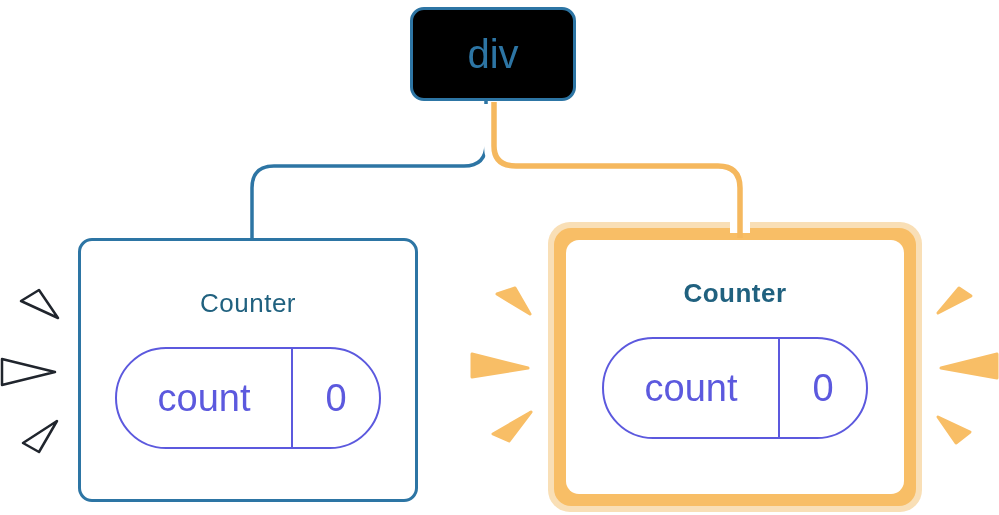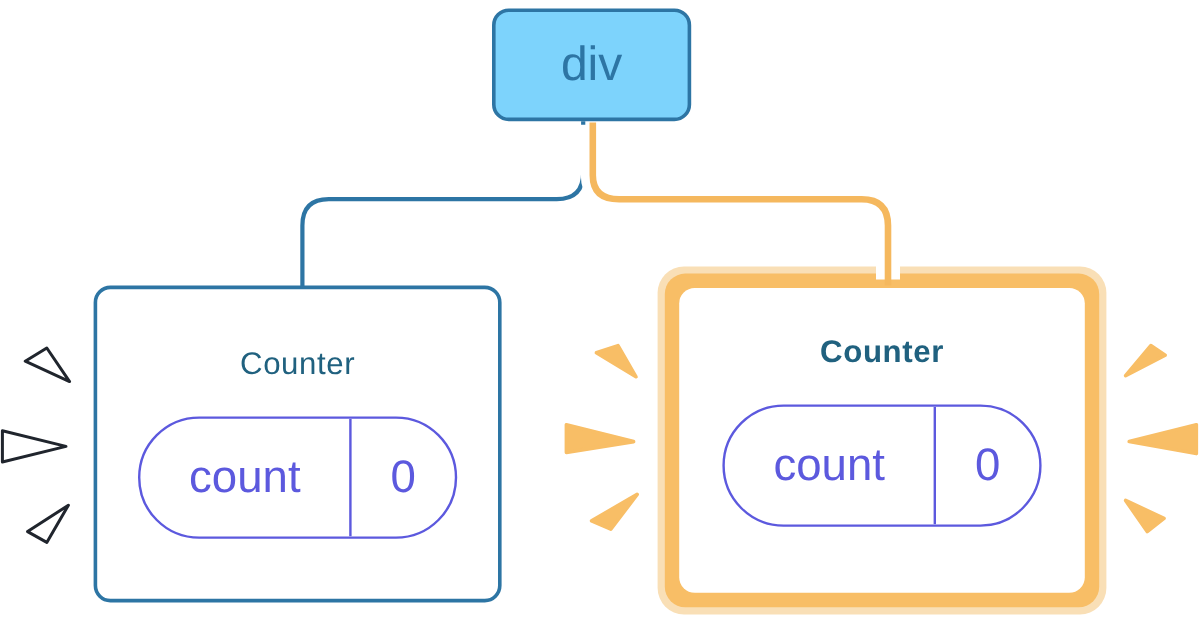--- a/index.html
+++ b/index.html
@@ -12,21 +12,21 @@
   body{
     background:var(--bg,#fff);
     font-family:"Liberation Sans", sans-serif;
     position:relative; overflow:hidden;
   }
   .stage{position:absolute; left:0; top:0; width:999px; height:515px;}
 
   
   .root-node{
     position:absolute; left:410px; top:7px; width:166px; height:94px;
-    background:#7dd3fc; border:3px solid var(--blue,#2D75A4); border-radius:14px;
+    background:#000000; border:3px solid var(--blue,#2D75A4); border-radius:14px;
     display:flex; align-items:center; justify-content:center; z-index:1;
   }
   .root-node .label{
     color:var(--blue,#2D75A4); font-size:40px; line-height:1;
   }
 
   
   .card{
     position:absolute; background:#fff; z-index:1;
     display:flex; flex-direction:column; align-items:center;

